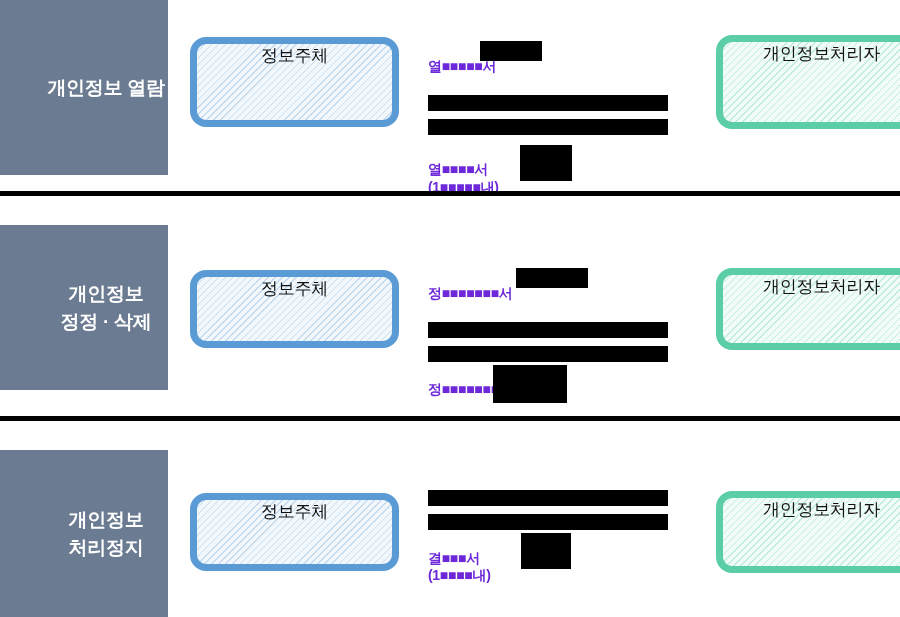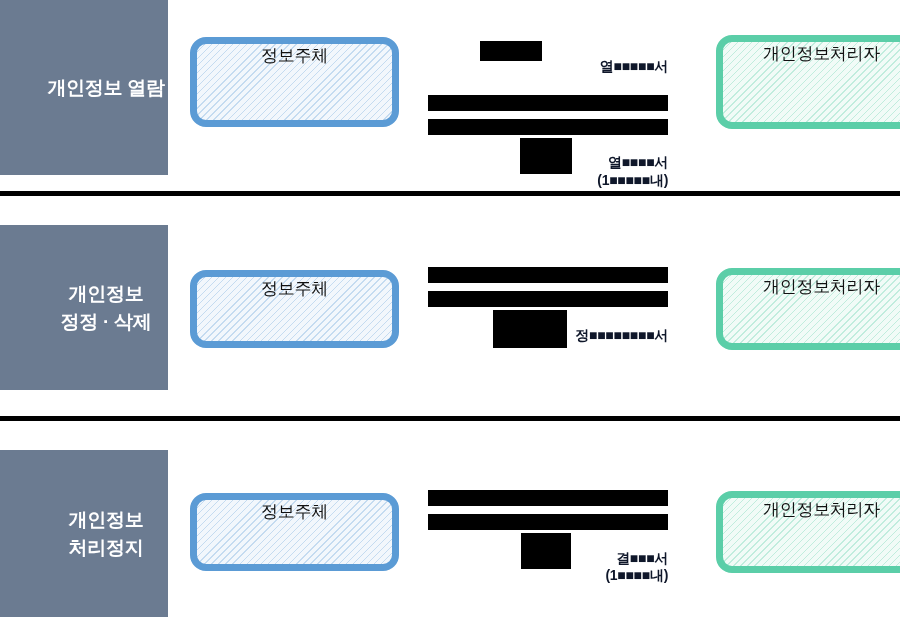--- a/index.html
+++ b/index.html
@@ -101,24 +101,24 @@
   }
 
   
   .flow {
     position: absolute;
     left: 428px;
     width: 240px;
   }
   .flow-label {
     position: relative;
-    text-align: right;
+    text-align: left;
     font-size: 14px;
     font-weight: 700;
-    color: #0f172a;
+    color: #6d28d9;
     line-height: 1.25;
     letter-spacing: -0.3px;
     white-space: pre-line;
   }
   .bar {
     background: #000000;
     width: 100%;
   }
   .bar-thick { height: 16px; }
   .bar-gap   { height: 8px; }
@@ -160,21 +160,21 @@
 
       <div class="flow-label" style="margin-bottom: 2px;">
         <span>열■■■■■서</span>
         <span class="redact" style="left:52px; top:1px; width:62px; height:20px;"></span>
       </div>
 
       <div class="bar bar-thick"></div>
       <div class="bar-gap"></div>
       <div class="bar bar-thick"></div>
 
-      <div class="flow-label" style="margin-top: 2px;">
+      <div class="flow-label" style="margin-top: 9px;">
         <span>열■■■■서
 (1■■■■■내)</span>
         <span class="redact" style="left:92px; top:1px; width:52px; height:36px;"></span>
       </div>
     </div>
 
     <div class="node node-controller" style="top: 35px; height: 94px;">
       <span class="node-label">개인정보처리자</span>
     </div>
   </div>
@@ -187,20 +187,24 @@
       <span class="label-text">개인정보
 정정 · 삭제</span>
     </div>
 
     <div class="node node-subject" style="top: 45px; height: 78px;">
       <span class="node-label">정보주체</span>
     </div>
 
     <div class="flow" style="top: 42px;">
 
+      <div class="flow-label" style="margin-bottom: 2px;">
+        <span>정■■■■■■■서</span>
+        <span class="redact" style="left:88px; top:1px; width:72px; height:20px;"></span>
+      </div>
 
       <div class="bar bar-thick"></div>
       <div class="bar-gap"></div>
       <div class="bar bar-thick"></div>
 
       <div class="flow-label" style="margin-top: 2px;">
         <span>정■■■■■■■■서</span>
         <span class="redact" style="left:65px; top:1px; width:74px; height:38px;"></span>
       </div>
     </div>

